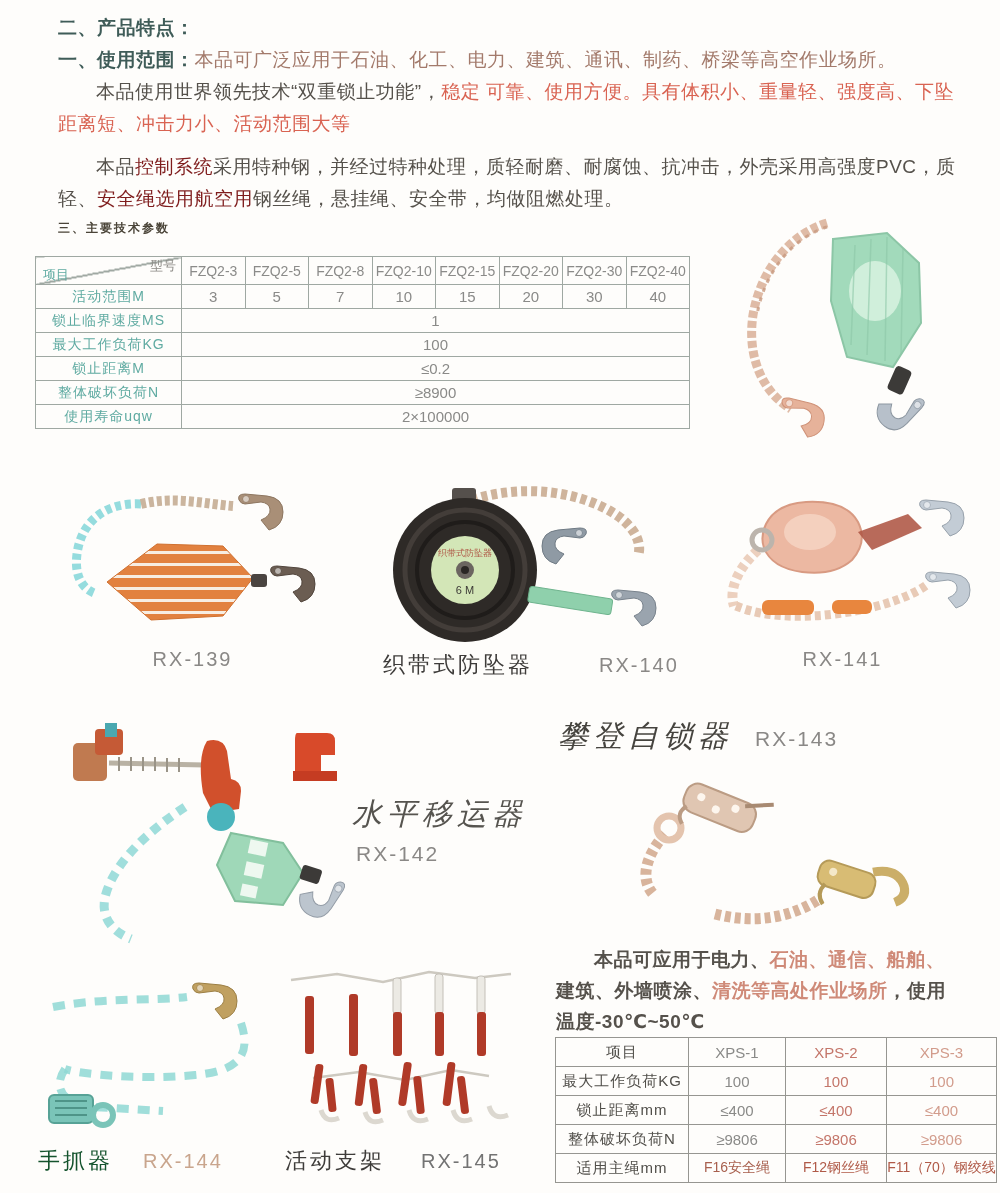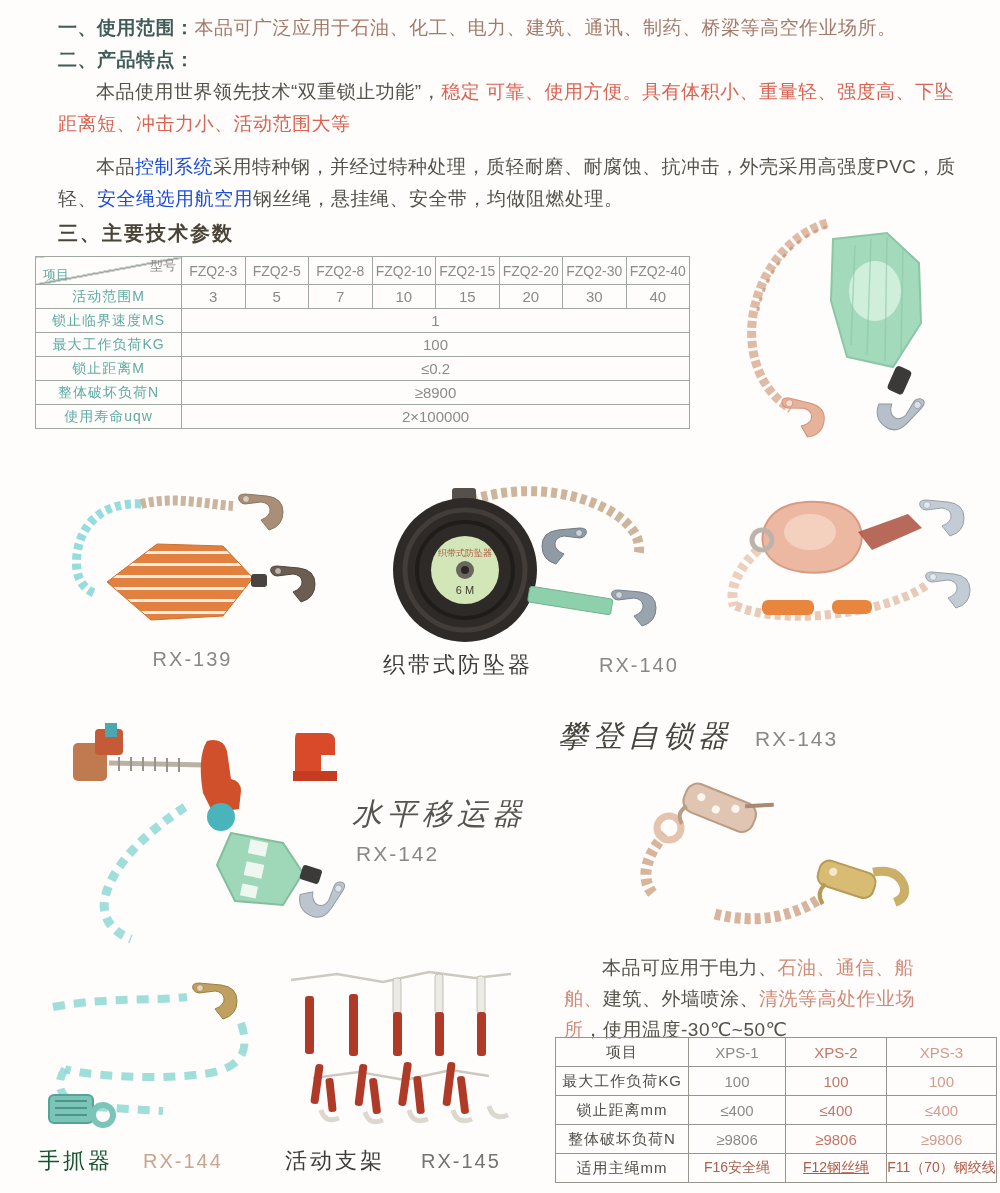--- a/index.html
+++ b/index.html
@@ -13,24 +13,24 @@
 
   
   .toptext{left:58px; top:12px; width:912px; font-size:19px; line-height:32px; letter-spacing:.5px;}
   .toptext p{margin:0;}
   .toptext p.indent{text-indent:2em;}
   .toptext p.gap{margin-top:11px;}
   .h-dark{color:#3f5c58; font-weight:bold;}
   .t-brown{color:#a37a6b;}
   .t-dark{color:#55514b;}
   .t-red{color:#d96352;}
-  .t-teal{color:#1d4ed8;}
-
-  
-  .sec3{left:58px; top:220px; font-size:20px; font-weight:bold; letter-spacing:2px; color:#4a4438;}
+  .t-teal{color:#7f1d1d;}
+
+  
+  .sec3{left:58px; top:220px; font-size:12px; font-weight:bold; letter-spacing:2px; color:#4a4438;}
 
   
   .spec-table{left:35px; top:256px;}
   table{border-collapse:collapse; table-layout:fixed;}
   .spec-table table{width:655px; font-size:14px;}
   .spec-table td{border:1px solid #9fa8a2; text-align:center; height:23px; padding:0; color:#8b8b89;}
   .spec-table td.rowlabel{color:#60aba2; width:145px; font-size:14px; letter-spacing:1px;}
   .spec-table td.model{color:#8b8b89;}
   .spec-table td.num{color:#8a8a88; font-size:15px;}
   td.corner{
@@ -44,54 +44,54 @@
   .plabel{font-size:20px; letter-spacing:2px; color:#8a8886;}
   .plabel-center{text-align:center;}
   .pname{font-size:22px; letter-spacing:3px; color:#3e3c3a;}
   .bigname{font-size:30px; letter-spacing:5px; color:#56544f; font-weight:500;font-style:italic;}
   .labelrow{display:flex; align-items:baseline;}
   .teal-name{color:#14532d;}
   .tan-label{color:#c9a58d;}
 
   
   .xps-text{left:556px; top:944px; width:402px; font-size:19px; line-height:31px; letter-spacing:.5px;}
-  .xps-text p{margin:8px; text-indent:2em;}
+  .xps-text p{margin:0; text-indent:2em;font-weight:bold;}
   .xps-table{left:555px; top:1037px;}
   .xps-table table{width:437px; font-size:15px;}
   .xps-table td{border:1px solid #969691; text-align:center; height:28px; padding:0;}
   .xps-table td.rowlabel{color:#514f4a; width:132px; letter-spacing:1px;}
   .xps-table td.h0{color:#514f4a;}
   .xps-table td.c1{color:#8a8a88; width:96px;}
   .xps-table td.c2{color:#c4766a; width:100px;}
   .xps-table td.c3{color:#d29c8c; width:109px;}
   .xps-table tr.lastrow td.c1{color:#a8604e; font-size:14px;}
-  .xps-table tr.lastrow td.c2{color:#c4665а;text-decoration:underline;}
+  .xps-table tr.lastrow td.c2{color:#c4665а;}
   .xps-table tr.lastrow td.c2,.xps-table tr.lastrow td.c3{color:#b05a48; font-size:14px;}
   figure{margin:0;}
 </style>
 </head>
 <body>
 
 <svg width="0" height="0" style="position:absolute">
   <defs>
     <g id="hookshape">
       <path d="M2,6 Q0,0 8,0 L30,2 Q46,4 46,18 Q46,32 32,36 L24,26 Q34,22 33,15 Q32,9 24,8 L8,10 Q4,10 2,6 Z"></path>
       <circle cx="9" cy="5" r="3.5" fill="#ffffff" opacity="0.55"></circle>
     </g>
   </defs>
 </svg>
 
 <div id="page">
 
   <div class="abs toptext">
     <p>
+      <span class="h-dark">二、产品特点：</span>
+    </p>
+    <p>
       <span class="h-dark">一、使用范围：</span><span class="t-brown">本品可广泛应用于石油、化工、电力、建筑、通讯、制药、桥梁等高空作业场所。</span>
-    </p>
-    <p>
-      <span class="h-dark">二、产品特点：</span>
     </p>
     <p class="indent">
       <span class="t-dark">本品使用世界领先技术“双重锁止功能”，</span><span class="t-red">稳定 可靠、使用方便。具有体积小、重量轻、强度高、下坠距离短、冲击力小、活动范围大等</span>
     </p>
     <p class="indent gap">
       <span class="t-dark">本品</span><span class="t-teal">控制系统</span><span class="t-dark">采用特种钢，并经过特种处理，质轻耐磨、耐腐蚀、抗冲击，外壳采用高强度PVC，质轻、</span><span class="t-teal">安全绳选用航空用</span><span class="t-dark">钢丝绳，悬挂绳、安全带，均做阻燃处理。</span>
     </p>
   </div>
 
   <div class="abs sec3">三、主要技术参数</div>
@@ -209,20 +209,21 @@
       <rect x="52" y="112" width="52" height="15" rx="6" fill="#e8863e"></rect>
       <rect x="122" y="112" width="40" height="14" rx="6" fill="#e8863e"></rect>
       <path d="M56,36 Q66,16 96,14 Q136,12 148,34 Q158,54 142,72 Q124,88 92,84 Q62,80 54,60 Q50,48 56,36 Z" fill="#ecb8a2" stroke="#d89a82" stroke-width="2"></path>
       <ellipse cx="100" cy="44" rx="26" ry="18" fill="#f6d6c6" opacity="0.8"></ellipse>
       <circle cx="52" cy="52" r="10" fill="none" stroke="#bcb4ac" stroke-width="5"></circle>
       <path d="M148,44 L198,26 L212,40 L162,62 Z" fill="#b05a48" opacity="0.9"></path>
       <use href="#hookshape" fill="#c3ccd5" stroke="#97a1ab" stroke-width="1" transform="translate(208,12)"></use>
       <use href="#hookshape" fill="#c3ccd5" stroke="#97a1ab" stroke-width="1" transform="translate(214,84)"></use>
     </svg>
   </figure>
+  <div class="abs plabel plabel-center" style="left:710px; top:648px; width:265px;">RX-141</div>
 
   <figure class="abs" style="left:35px; top:715px;">
     <svg width="315" height="235" viewBox="0 0 315 235">
       <rect x="38" y="28" width="34" height="38" rx="5" fill="#c07a50"></rect>
       <rect x="60" y="14" width="28" height="26" rx="4" fill="#c55a36"></rect>
       <rect x="70" y="8" width="12" height="14" fill="#4aa8b0"></rect>
       <path d="M74,48 L170,50" stroke="#b9b2a4" stroke-width="5"></path>
       <path d="M84,42 L84,56 M96,42 L96,56 M108,42 L108,56 M120,42 L120,56 M132,43 L132,57 M144,43 L144,57" stroke="#9a9488" stroke-width="2"></path>
       <path d="M172,26 q16,-4 20,10 l4,28 q10,2 10,12 l-2,18 -26,4 -10,-20 q-6,-36 4,-52 z" fill="#d1502c"></path>
       <circle cx="186" cy="102" r="14" fill="#4ab4bc"></circle>

